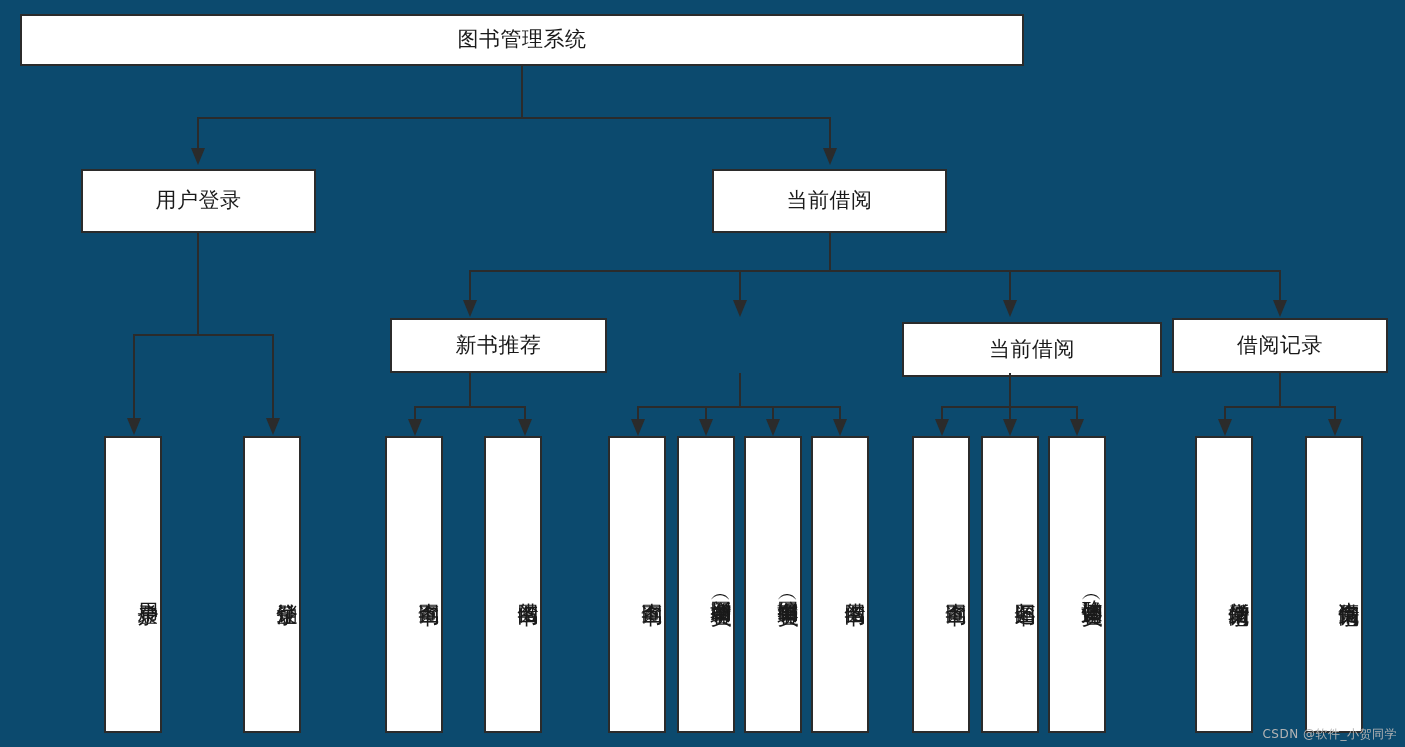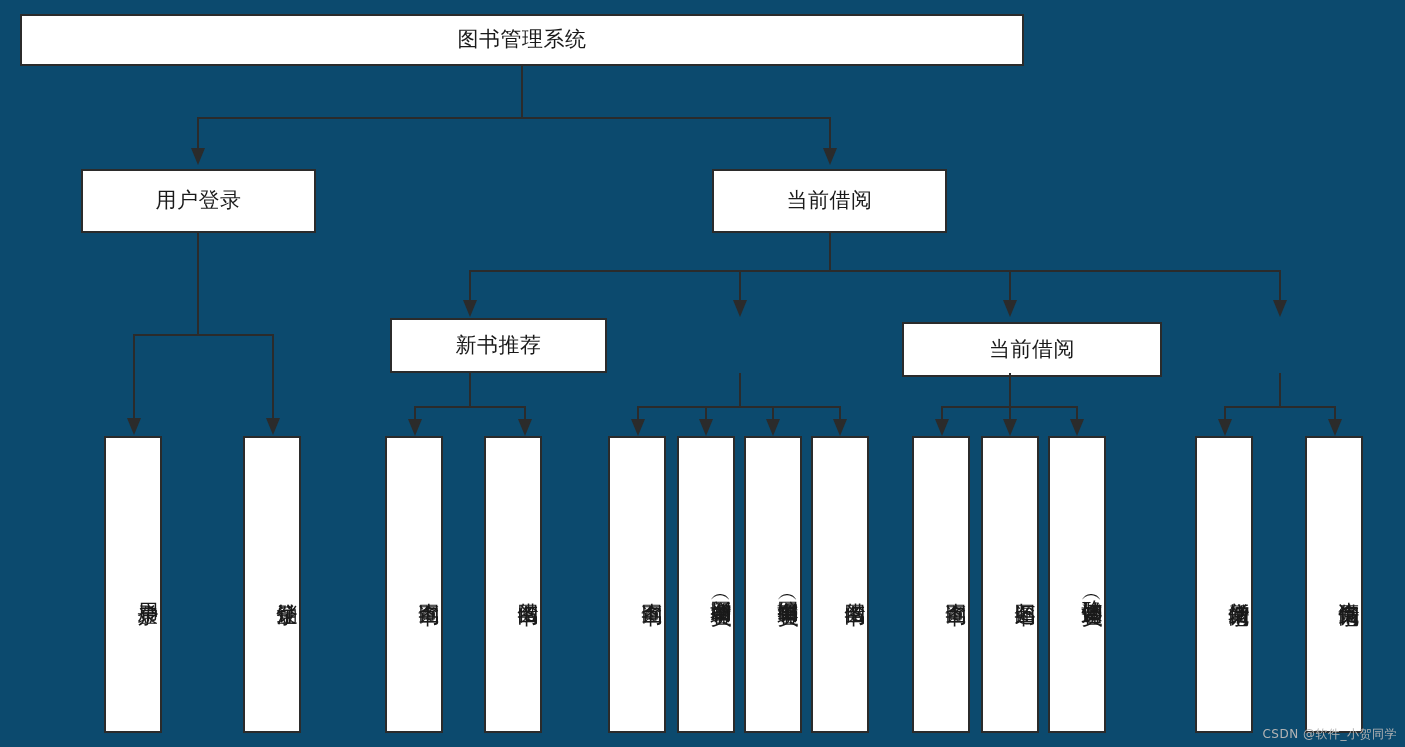--- a/index.html
+++ b/index.html
@@ -113,20 +113,23 @@
   <div class="arrow" style="left:1003px; top:300px;"></div>
   <div class="edge vline" style="left:1279px; top:270px; height:31px;"></div>
   <div class="arrow" style="left:1273px; top:300px;"></div>
 
   <div class="node h" style="left:361px; top:318px; width:217px; height:55px;margin-left:29px;">
     <span>新书推荐</span>
   </div>
   <div class="node h" style="left:902px; top:322px; width:260px; height:55px;">
     <span>当前借阅</span>
   </div>
+  <div class="node h" style="left:1172px; top:318px; width:216px; height:55px;">
+    <span>借阅记录</span>
+  </div>
 
   <div class="edge vline" style="left:469px; top:373px; height:34px;"></div>
   <div class="edge hline" style="left:414px; top:406px; width:111px;"></div>
   <div class="edge vline" style="left:414px; top:406px; height:14px;"></div>
   <div class="arrow" style="left:408px; top:419px;"></div>
   <div class="edge vline" style="left:524px; top:406px; height:14px;"></div>
   <div class="arrow" style="left:518px; top:419px;"></div>
 
   <div class="edge vline" style="left:739px; top:373px; height:34px;"></div>
   <div class="edge hline" style="left:637px; top:406px; width:203px;"></div>

